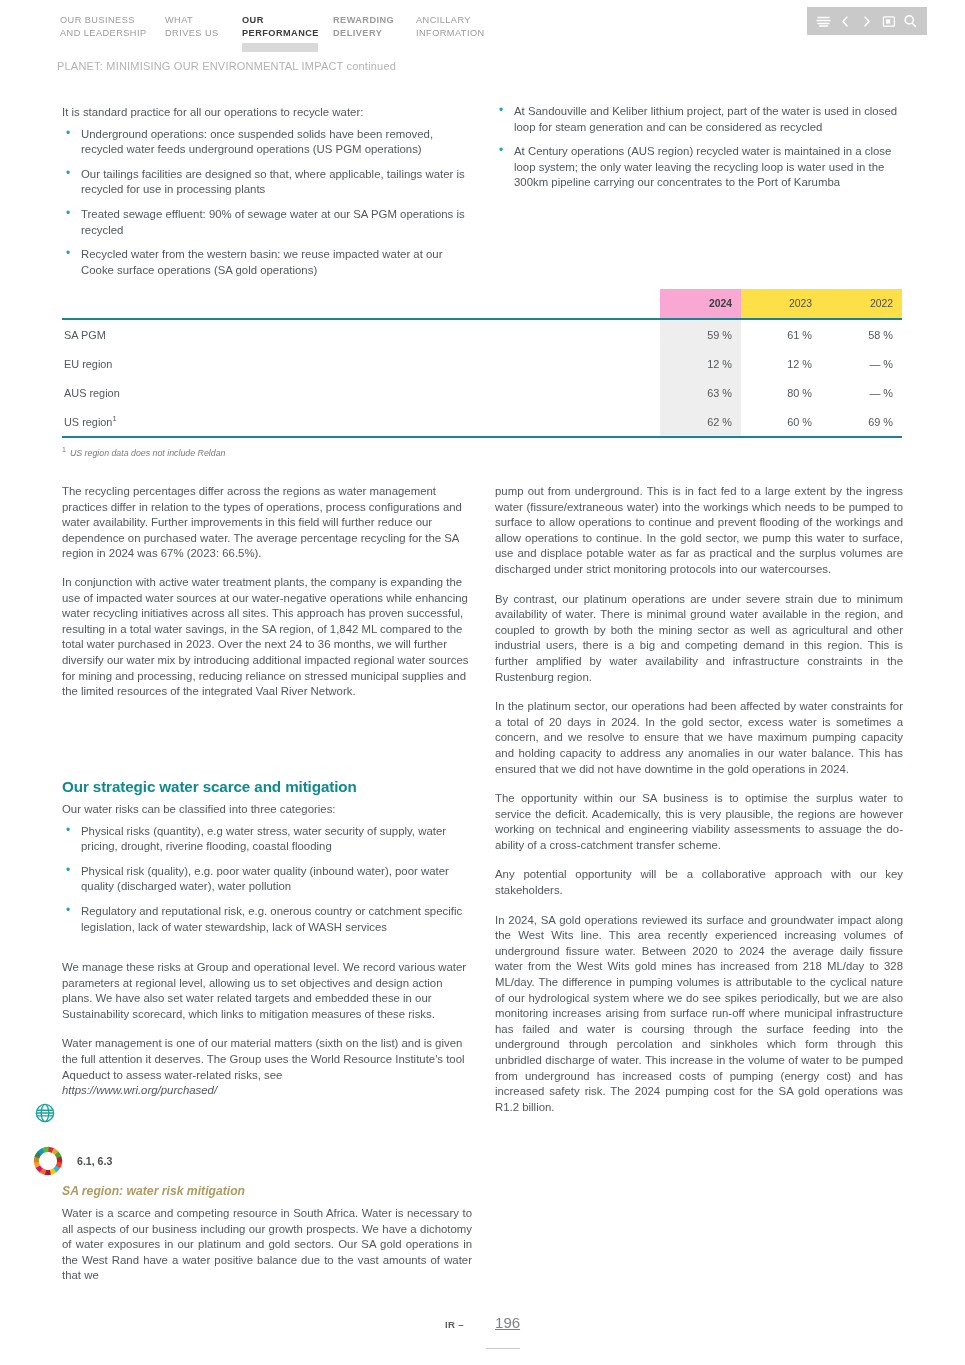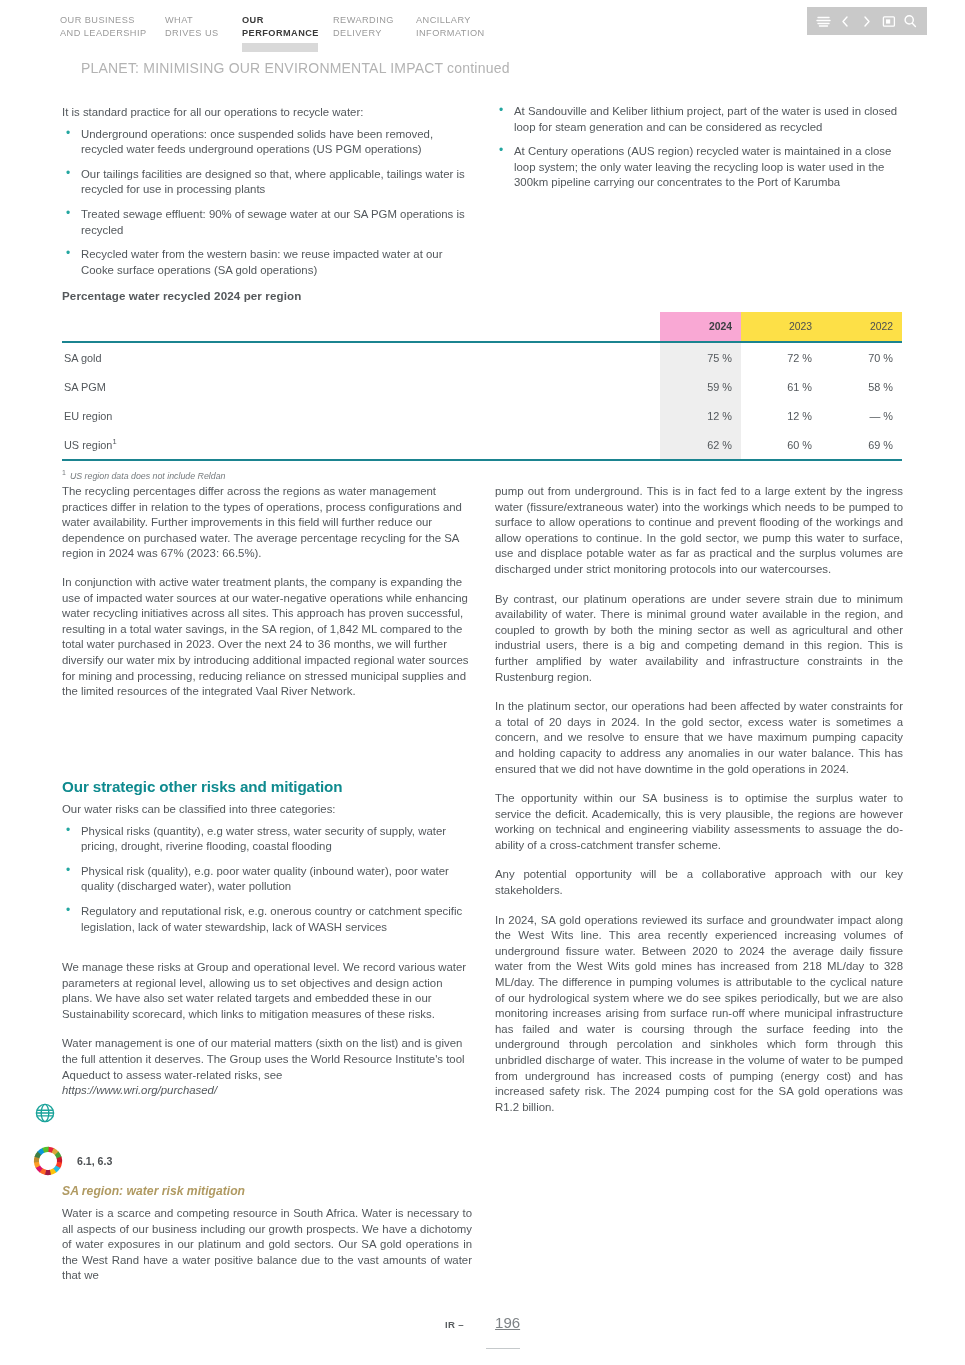--- a/index.html
+++ b/index.html
@@ -39,21 +39,21 @@
     color: #9a9a9a;
     text-transform: uppercase;
     padding: 0;
     cursor: pointer;
     position: relative;
   }
   .nav-tab .nav-line { display: block; white-space: nowrap; }
   .nav-tab.w1 { width: 100px; }
   .nav-tab.w2 { width: 72px; }
   .nav-tab.w3 { width: 86px; }
-  .nav-tab.w4 { width: 78px; }
+  .nav-tab.w4 { width: 78px; font-weight: bold; }
   .nav-tab.w5 { width: 90px; }
   .nav-tab.active {
     color: #3a3a3a;
     font-weight: bold;
   }
   .nav-tab.active::after {
     content: "";
     position: absolute;
     left: 0;
     top: 29px;
@@ -83,24 +83,23 @@
     justify-content: center;
     color: #ffffff;
     cursor: pointer;
   }
   .toolbar .tb-icon svg { display: block; }
 
   .section-title {
     position: absolute;
     top: 60px;
     left: 57px;
-    font-size: 14px;
+    font-size: 11px;
     letter-spacing: 0.2px;
     color: #b3b3b3;
-    margin-left: 24px;
   }
 
   
   .col-left {
     position: absolute;
     left: 62px;
     width: 410px;
   }
   .col-right {
     position: absolute;
@@ -367,75 +366,74 @@
   </div>
 
   <div class="col-right" style="top:104px;">
     <ul class="bullets" style="margin-top:0;">
       <li>At Sandouville and Keliber lithium project, part of the water is used in closed loop for steam generation and can be considered as recycled</li>
       <li>At Century operations (AUS region) recycled water is maintained in a close loop system; the only water leaving the recycling loop is water used in the 300km pipeline carrying our concentrates to the Port of Karumba</li>
     </ul>
   </div>
 
   <div class="table-wrap">
-    <div class="table-caption">Percentage water recycled 2024 per region</div>
     <table class="data">
       <colgroup>
         <col class="c-label">
           <col class="c-y1">
           <col class="c-y2">
           <col class="c-y3">
       </colgroup>
       <thead>
         <tr class="hdr">
           <th class="blank"></th>
           <th class="y-cur">2024</th>
           <th class="y-oth">2023</th>
           <th class="y-oth">2022</th>
         </tr>
       </thead>
       <tbody>
         <tr>
-          <td class="lbl">SA gold</td>
-          <td class="val cur">75 %</td>
-          <td class="val">72 %</td>
-          <td class="val">70 %</td>
-        </tr>
-        <tr>
           <td class="lbl">SA PGM</td>
           <td class="val cur">59 %</td>
           <td class="val">61 %</td>
           <td class="val">58 %</td>
         </tr>
         <tr>
           <td class="lbl">EU region</td>
           <td class="val cur">12 %</td>
           <td class="val">12 %</td>
           <td class="val">— %</td>
         </tr>
         <tr>
+          <td class="lbl">AUS region</td>
+          <td class="val cur">63 %</td>
+          <td class="val">80 %</td>
+          <td class="val">— %</td>
+        </tr>
+        <tr>
           <td class="lbl"><span>US region</span><sup class="fn">1</sup></td>
           <td class="val cur">62 %</td>
           <td class="val">60 %</td>
           <td class="val">69 %</td>
         </tr>
       </tbody>
     </table>
     <div class="footnote">
       <sup>1</sup><span>US region data does not include Reldan</span>
     </div>
   </div>
 
   <div class="col-left" style="top:484px;">
     <p class="body-text">The recycling percentages differ across the regions as water management practices differ in relation to the types of operations, process configurations and water availability. Further improvements in this field will further reduce our dependence on purchased water. The average percentage recycling for the SA region in 2024 was 67% (2023: 66.5%).</p>
     <p class="body-text" style="margin-top:13px;">In conjunction with active water treatment plants, the company is expanding the use of impacted water sources at our water-negative operations while enhancing water recycling initiatives across all sites. This approach has proven successful, resulting in a total water savings, in the SA region, of 1,842 ML compared to the total water purchased in 2023. Over the next 24 to 36 months, we will further diversify our water mix by introducing additional impacted regional water sources for mining and processing, reducing reliance on stressed municipal supplies and the limited resources of the integrated Vaal River Network.</p>
   </div>
 
   <div class="col-left" style="top:778px;">
-    <h2 class="teal">Our strategic other risks and mitigation</h2>
+    <h2 class="teal">Our strategic water scarce and mitigation</h2>
     <p class="body-text" style="margin-bottom:3px;">Our water risks can be classified into three categories:</p>
     <ul class="bullets">
       <li>Physical risks (quantity), e.g water stress, water security of supply, water pricing, drought, riverine flooding, coastal flooding</li>
       <li>Physical risk (quality), e.g. poor water quality (inbound water), poor water quality (discharged water), water pollution</li>
       <li>Regulatory and reputational risk, e.g. onerous country or catchment specific legislation, lack of water stewardship, lack of WASH services</li>
     </ul>
   </div>
 
   <div class="col-left" style="top:960px;">
     <p class="body-text">We manage these risks at Group and operational level. We record various water parameters at regional level, allowing us to set objectives and design action plans. We have also set water related targets and embedded these in our Sustainability scorecard, which links to mitigation measures of these risks.</p>

